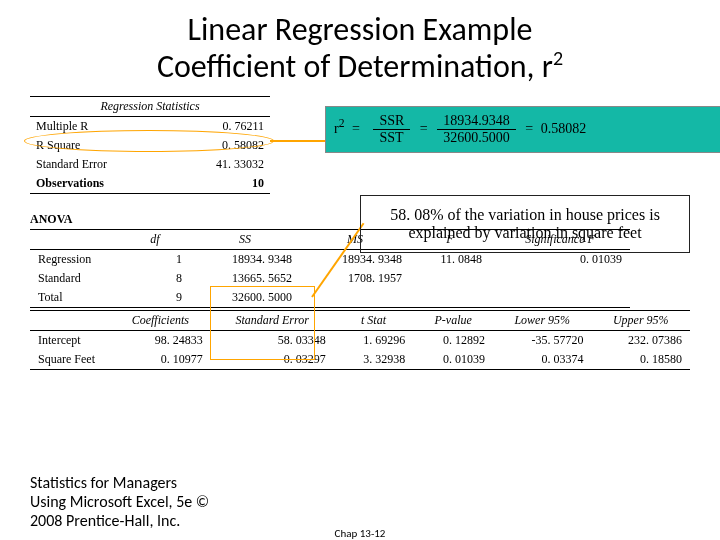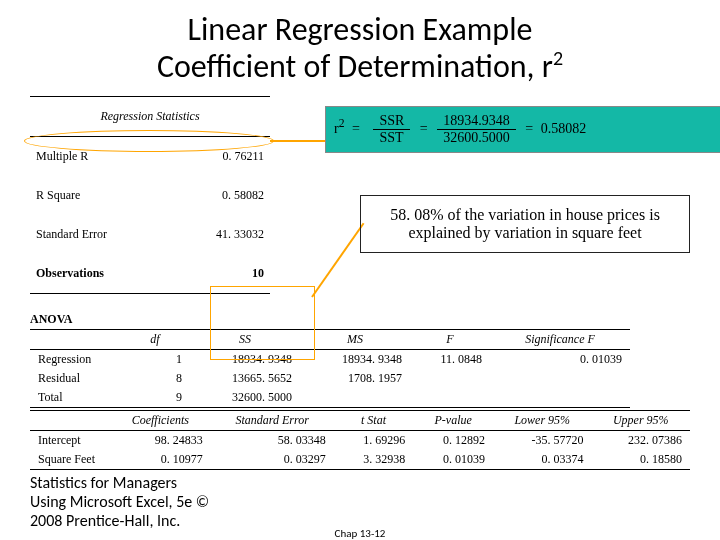--- a/index.html
+++ b/index.html
@@ -2,21 +2,21 @@
 <html><head>
 <meta charset="utf-8">
 <style>
   * { box-sizing: border-box; margin: 0; padding: 0; }
   body { width: 720px; height: 540px; font-family: "Times New Roman", serif; background: #fff; color: #000; position: relative; overflow: hidden; }
   .title { font-family: Calibri, Arial, sans-serif; font-size: 32px; text-align: center; margin-top: 12px; line-height: 1.1; }
   .title sup { font-size: 20px; }
   .top-wrap { position: relative; margin: 12px 30px 0 30px; }
   .stats-tbl { border-collapse: collapse; width: 240px; font-size: 12px; }
   .stats-caption { text-align: center; font-style: italic; font-size: 12px; padding: 2px 0; }
-  .stats-tbl td { padding: 12px 6px; }
+  .stats-tbl td { padding: 2px 6px; }
   .stats-tbl .num { text-align: right; }
   .stats-tbl tr.hdr-top td { border-top: 1.5px solid #000; }
   .stats-tbl tr.hdr-bot td { border-bottom: 1px solid #000; }
   .stats-tbl tr.last td { border-bottom: 1.5px solid #000; font-weight: bold; }
   .hl-o { position: absolute; border: 1.5px solid orange; border-radius: 50%; }
   .hl-box { position: absolute; border: 1.5px solid orange; }
   .formula { position: absolute; left: 295px; top: 10px; width: 412px; font-size: 14px; background: #14b8a6; border: 1px solid #888; padding: 6px 8px; }
   .formula .frac { display: inline-block; vertical-align: middle; margin: 0 6px; }
   .formula .frac .top { display: block; border-bottom: 1px solid #000; padding: 0 6px; }
   .formula .frac .bot { display: block; padding: 0 6px; }
@@ -103,21 +103,21 @@
   </tr>
   <tr>
     <td class="lbl">Regression</td>
     <td>1</td>
     <td>18934. 9348</td>
     <td>18934. 9348</td>
     <td>11. 0848</td>
     <td>0. 01039</td>
   </tr>
   <tr>
-    <td class="lbl">Residual</td>
+    <td class="lbl">Standard</td>
     <td>8</td>
     <td>13665. 5652</td>
     <td>1708. 1957</td>
     <td></td>
     <td></td>
   </tr>
   <tr class="last">
     <td class="lbl">Total</td>
     <td>9</td>
     <td>32600. 5000</td>

